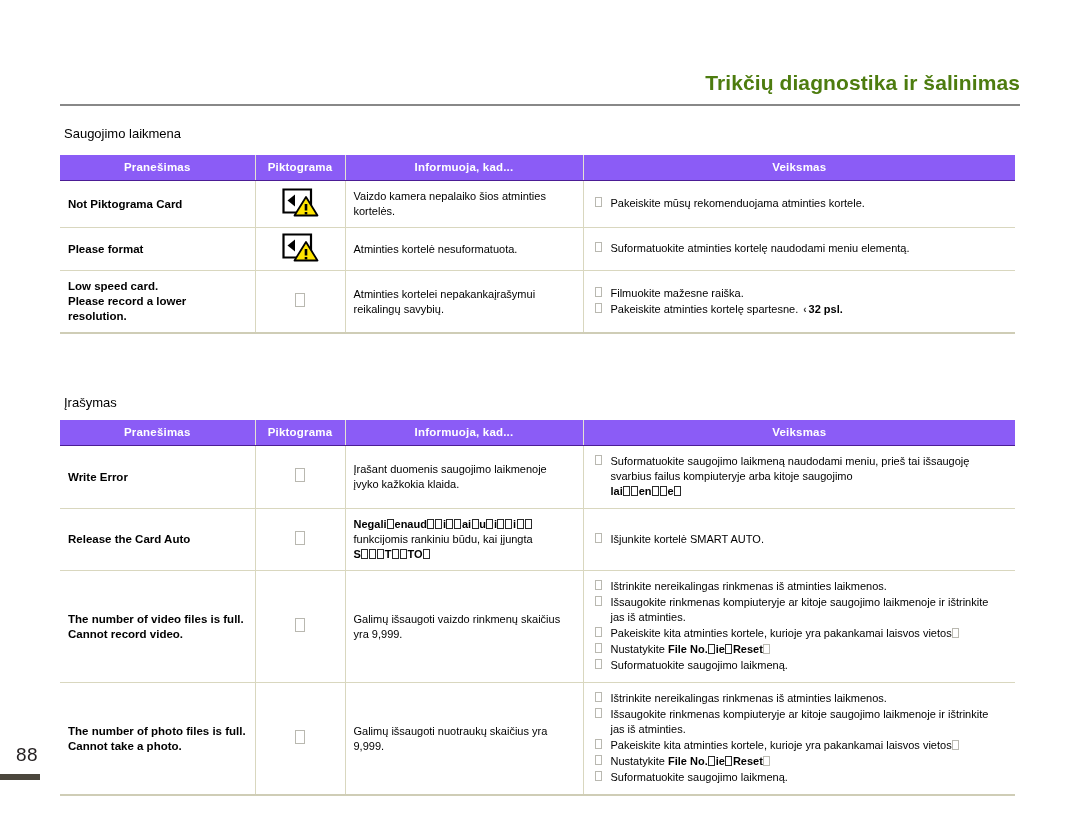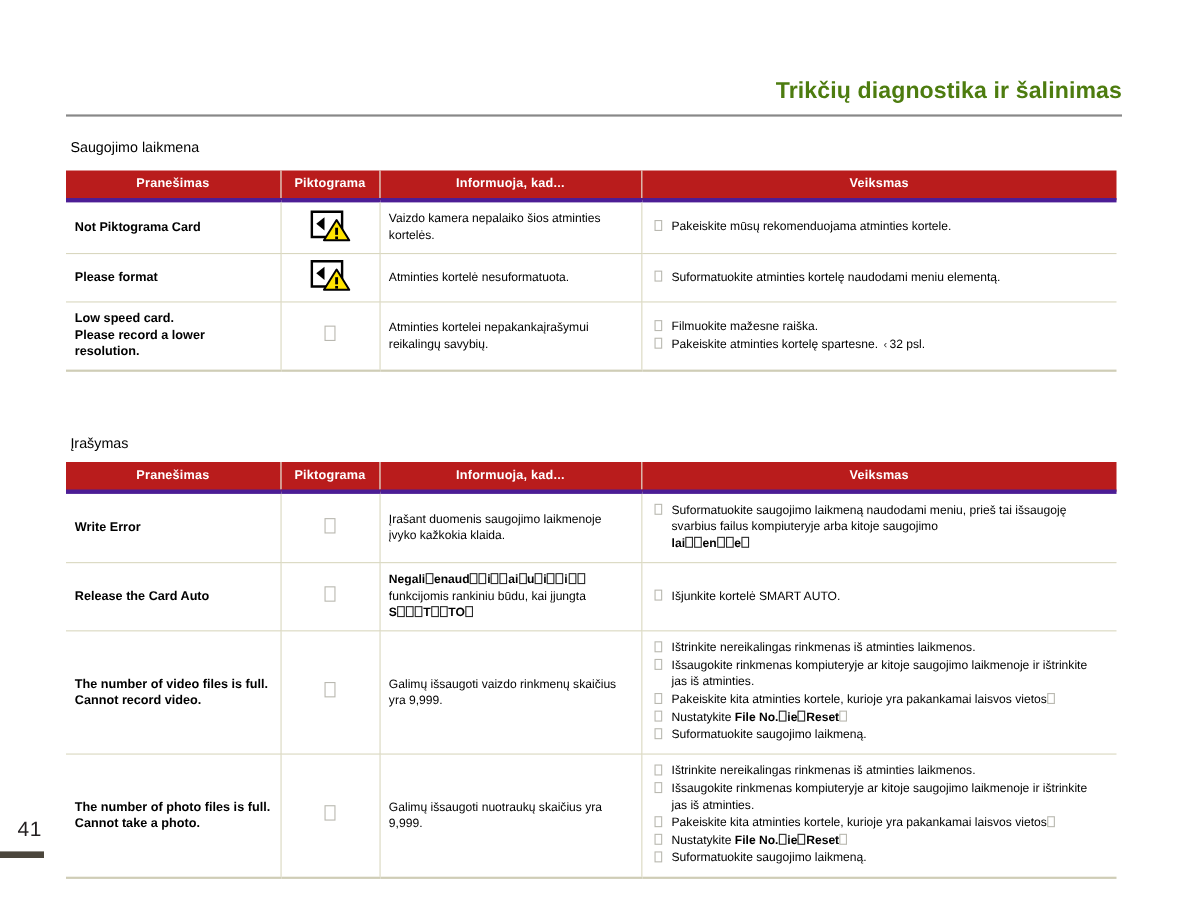--- a/index.html
+++ b/index.html
@@ -68,28 +68,28 @@
   }
   #tbl-0{top:155px;}
   #tbl-1{top:420px;}
 
   .tbl col.c-msg{width:195px;}
   .tbl col.c-ico{width:90px;}
   .tbl col.c-inf{width:238px;}
   .tbl col.c-act{width:432px;}
 
   .tbl thead th{
-    background:#b91c1c;
+    background:#8b5cf6;
     color:#ffffff;
     font-weight:bold;
     font-size:11.5px;
     text-align:center;
     padding:6px 4px 7px 4px;
     border-right:1px solid #e4e3d2;
-    border-bottom:4px solid #4c1d95;
+    border-bottom:1px solid #4c1d95;
     letter-spacing:.2px;
   }
   .tbl thead th:last-child{border-right:none;}
 
   .tbl tbody td{
     border-right:1px solid #d9d7bf;
     border-bottom:1px solid #d9d7bf;
     vertical-align:middle;
     padding:8px 8px;
     line-height:15px;
@@ -141,40 +141,40 @@
     vertical-align:-1px;
     margin:0 .5px;
   }
   .tofu-big{
     display:inline-block;
     width:10px;height:14px;
     border:1.5px solid #b9b8b0;
     box-sizing:border-box;
   }
 
-  .pgref{white-space:nowrap;}
+  .pgref{white-space:nowrap;font-weight:bold;}
   .pgref .arr{font-size:10px;color:#333;padding:0 2px 0 5px;}
 
   
   .card-icon{
     position:relative;
     width:38px;height:30px;
     display:inline-block;
   }
   .card-icon svg{display:block;}
 </style>
 </head>
 <body>
 
 <div class="page">
 
   <div class="hdr-title">Trikčių diagnostika ir šalinimas</div>
   <div class="hdr-rule"></div>
 
-  <div class="pg-num">41</div>
+  <div class="pg-num">88</div>
   <div class="pg-bar"></div>
 
   <div class="sec-title" id="sec-title-0">Saugojimo laikmena</div>
   <table class="tbl" id="tbl-0">
     <colgroup>
         <col class="c-msg">
         <col class="c-ico">
         <col class="c-inf">
         <col class="c-act">
       </colgroup>

